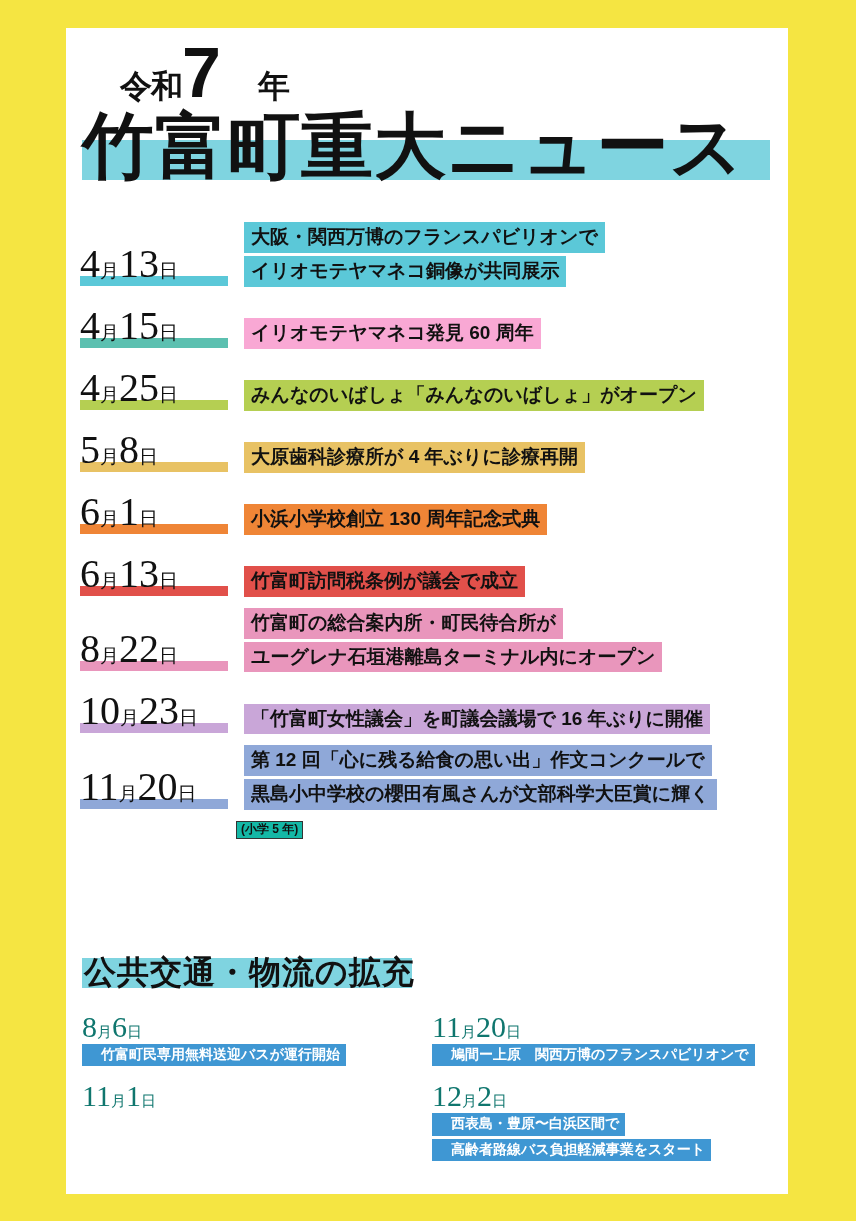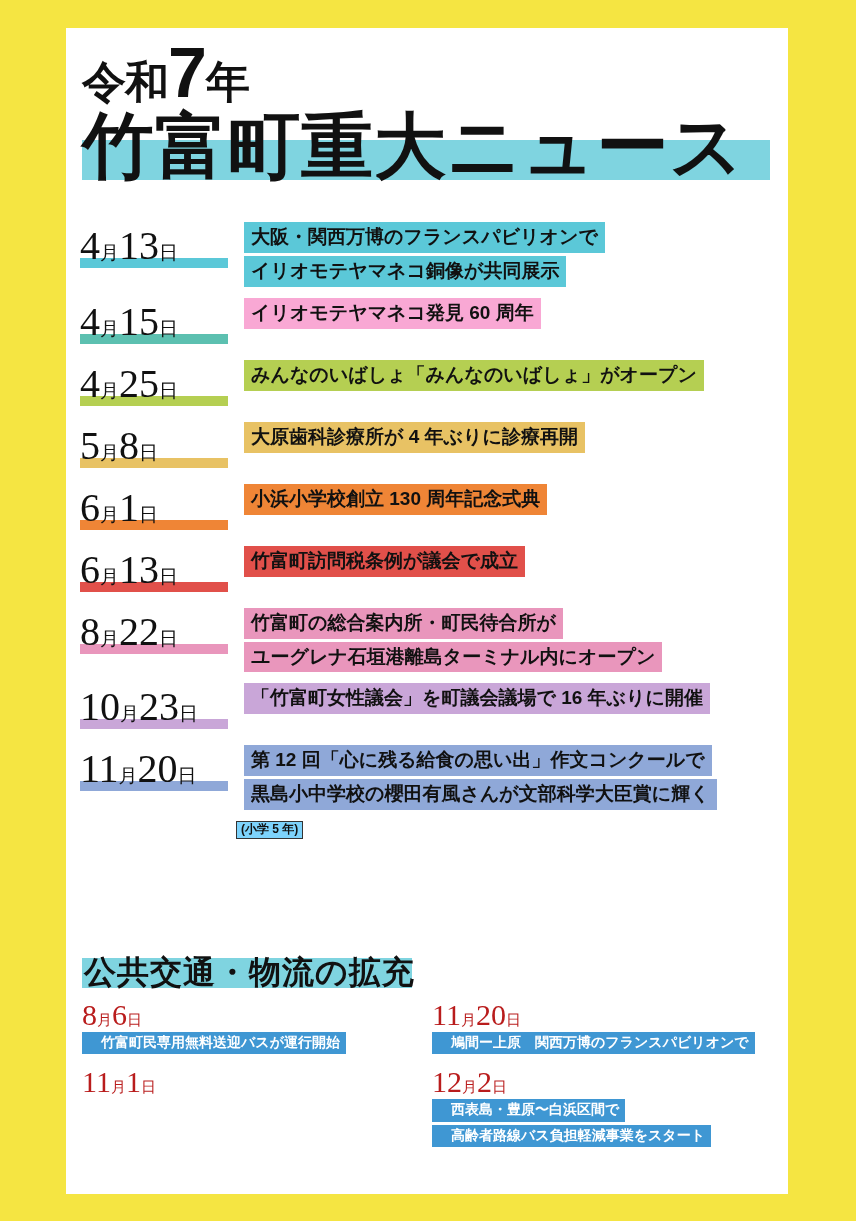--- a/index.html
+++ b/index.html
@@ -39,21 +39,22 @@
     left: 16px;
     top: 10px;
     font-size: 62px;
     font-weight: bold;
     color: #111111;
     letter-spacing: -1px;
     white-space: nowrap;
     line-height: 1;
   }
   .title-year .small {
-    font-size: 44px;
+    font-size: 32px;
+    margin-left: 38px;
   }
   .title-year .big {
     font-size: 70px;
   }
   .title-main-wrap {
     position: absolute;
     left: 12px;
     top: 82px;
     width: 700px;
     height: 78px;
@@ -80,21 +81,21 @@
   
   .news-list {
     position: absolute;
     left: 0;
     top: 192px;
     width: 722px;
   }
   .news-row {
     position: relative;
     display: flex;
-    align-items: flex-start;
+    align-items: flex-end;
     margin-bottom: 6px;
     min-height: 56px;
   }
   .date-cell {
     position: relative;
     width: 170px;
     flex: 0 0 170px;
     height: 52px;
     padding-left: 8px;
     box-sizing: border-box;
@@ -137,21 +138,21 @@
     margin-bottom: 3px;
     line-height: 1.15;
     white-space: nowrap;
   }
   .hl-break { display: block; height: 0; }
   .note {
     display: inline-block;
     font-size: 12px;
     font-weight: bold;
     color: #111111;
-    background: #7dd3fc;
+    background: #14b8a6;
     border: 1px solid #333333;
     padding: 0px 4px;
     margin-left: 170px;
     line-height: 1.3;
   }
   
   .section2 {
     position: absolute;
     left: 0;
     top: 922px;
@@ -185,24 +186,25 @@
     display: flex;
     margin-top: 6px;
     padding-left: 16px;
   }
   .sec-col {
     width: 350px;
     flex: 0 0 350px;
   }
   .sub-date {
     font-family: "Liberation Serif", serif;
-    color: #b91c1c;
+    color: #0f766e;
     white-space: nowrap;
     line-height: 1;
     margin-bottom: 2px;
+    margin-top: 12px;
   }
   .sub-date .num { font-size: 30px; }
   .sub-date .unit { font-size: 15px; font-family: "Liberation Sans", sans-serif; }
   .sub-hl {
     display: inline-block;
     background: #3f97d3;
     color: #ffffff;
     font-size: 14px;
     font-weight: bold;
     padding: 3px 6px 4px 19px;

